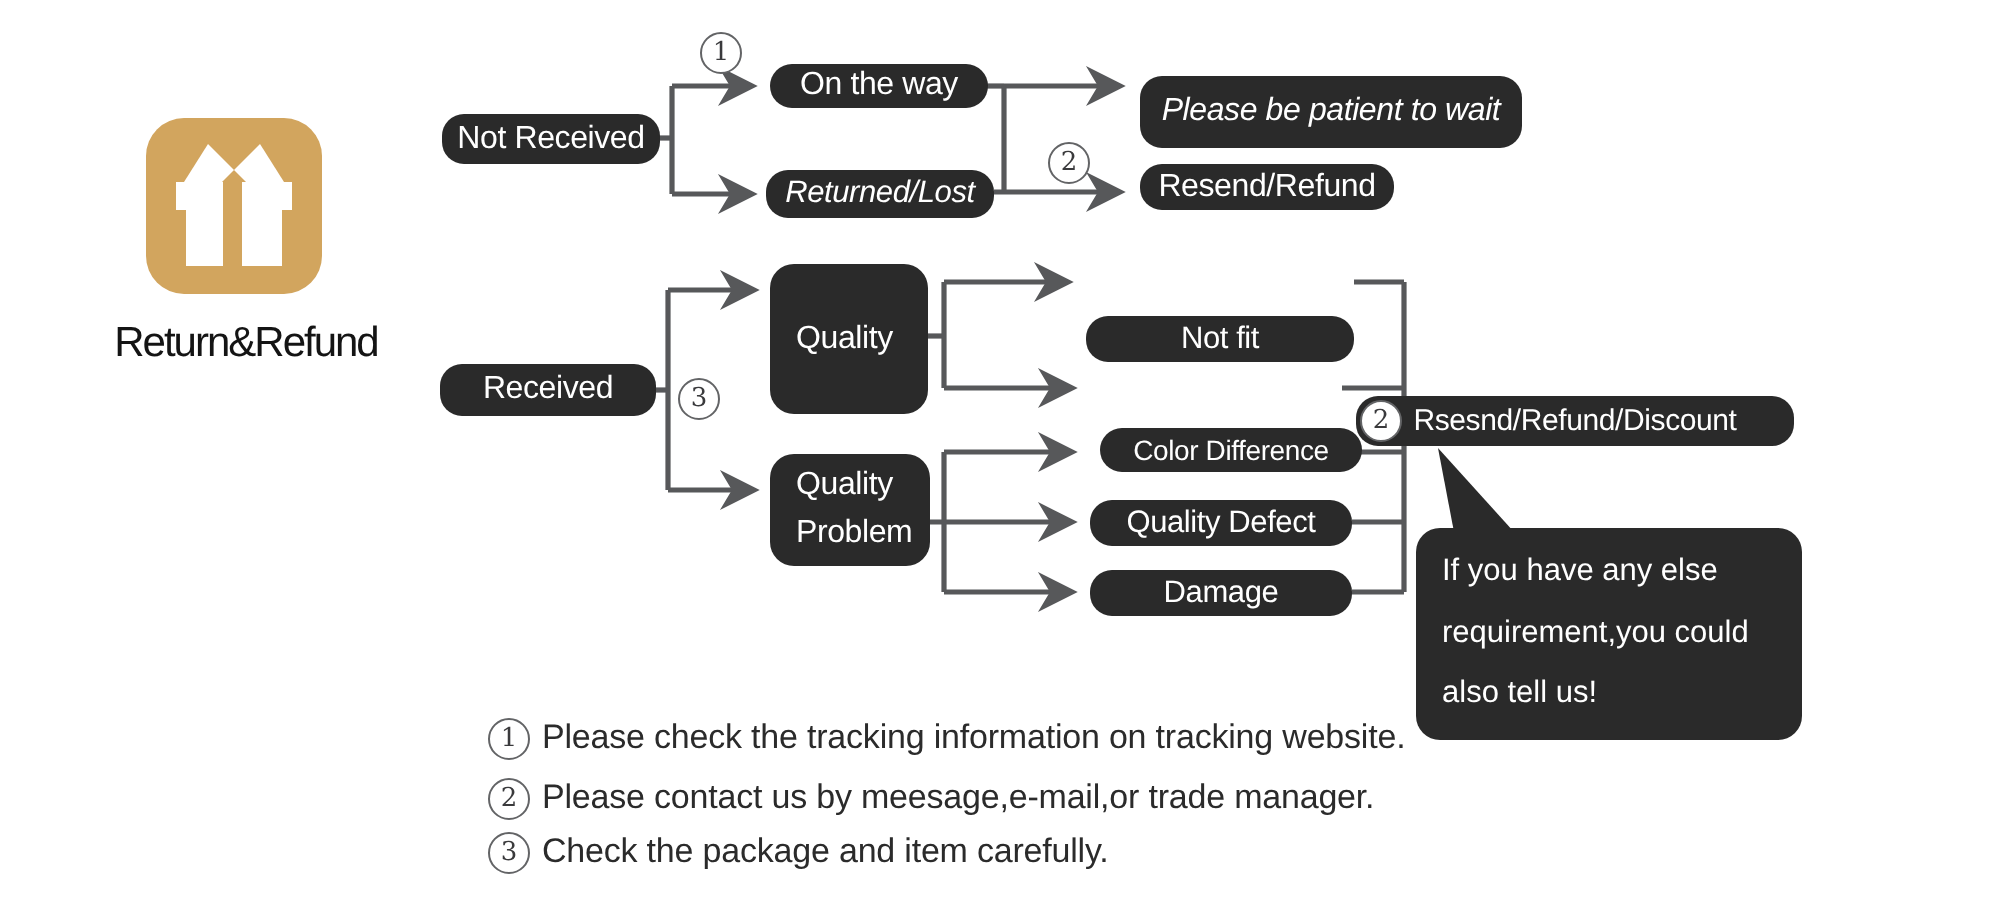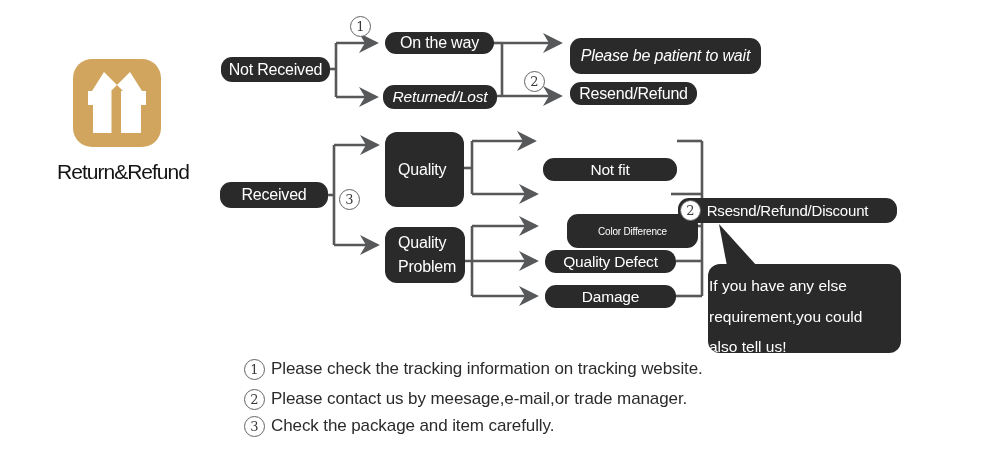--- a/index.html
+++ b/index.html
@@ -32,34 +32,34 @@
   #n-not-received{left:221px;top:57px;width:109px;height:25px;}
   #n-on-the-way{left:385px;top:32px;width:109px;height:22px;}
   #n-returned-lost{left:383px;top:85px;width:114px;height:24px;font-size:15.5px;font-style:italic;}
   #n-please-wait{left:570px;top:38px;width:191px;height:36px;font-style:italic;}
   #n-resend-refund{left:570px;top:82px;width:127px;height:23px;}
   #n-received{left:220px;top:182px;width:108px;height:26px;}
   #n-not-quality-problem{left:385px;top:132px;width:79px;height:75px;gap:28px;}
   #n-quality-problem{left:385px;top:227px;width:80px;height:56px;}
   #n-not-fit{left:543px;top:130px;width:134px;height:23px;font-size:15.5px;margin-top:28px;}
   #n-wrong-delivery{left:545px;top:182px;width:126px;height:24px;font-size:15.5px;}
-  #n-color-difference{left:567px;top:214px;width:131px;height:34px;font-size:10px;}
+  #n-color-difference{left:550px;top:214px;width:131px;height:22px;font-size:14px;}
   #n-quality-defect{left:545px;top:250px;width:131px;height:23px;font-size:15.5px;}
   #n-damage{left:545px;top:285px;width:131px;height:23px;font-size:15.5px;}
   #n-resend-refund-discount{left:678px;top:198px;width:219px;height:25px;font-size:15px;}
   
   #badge-1{left:350px;top:16px;}
   #badge-2a{left:524px;top:71px;}
   #badge-3{left:339px;top:189px;}
   #badge-2b{left:680px;top:200px;}
   
   #callout{
-    position:absolute;left:708px;top:264px;width:193px;height:89px;z-index:3;
+    position:absolute;left:708px;top:264px;width:193px;height:106px;z-index:3;
     background:#2a2a2a;color:#ffffff;border-radius:12px;box-sizing:border-box;
-    padding:7px 10px 0 1px;font-size:15.5px;
+    padding:7px 10px 0 13px;font-size:15.5px;
   }
   #callout div{line-height:30.5px;white-space:nowrap;}
   
   .note-row{position:absolute;left:244px;height:22px;z-index:2;display:flex;align-items:center;}
   #note-1{top:358px;}
   #note-2{top:388px;}
   #note-3{top:415px;}
   .note-row .badge{position:static;flex:0 0 auto;}
   .note-text{margin-left:6px;font-size:17px;color:#2b2b2b;letter-spacing:-0.1px;white-space:nowrap;}
 </style>

